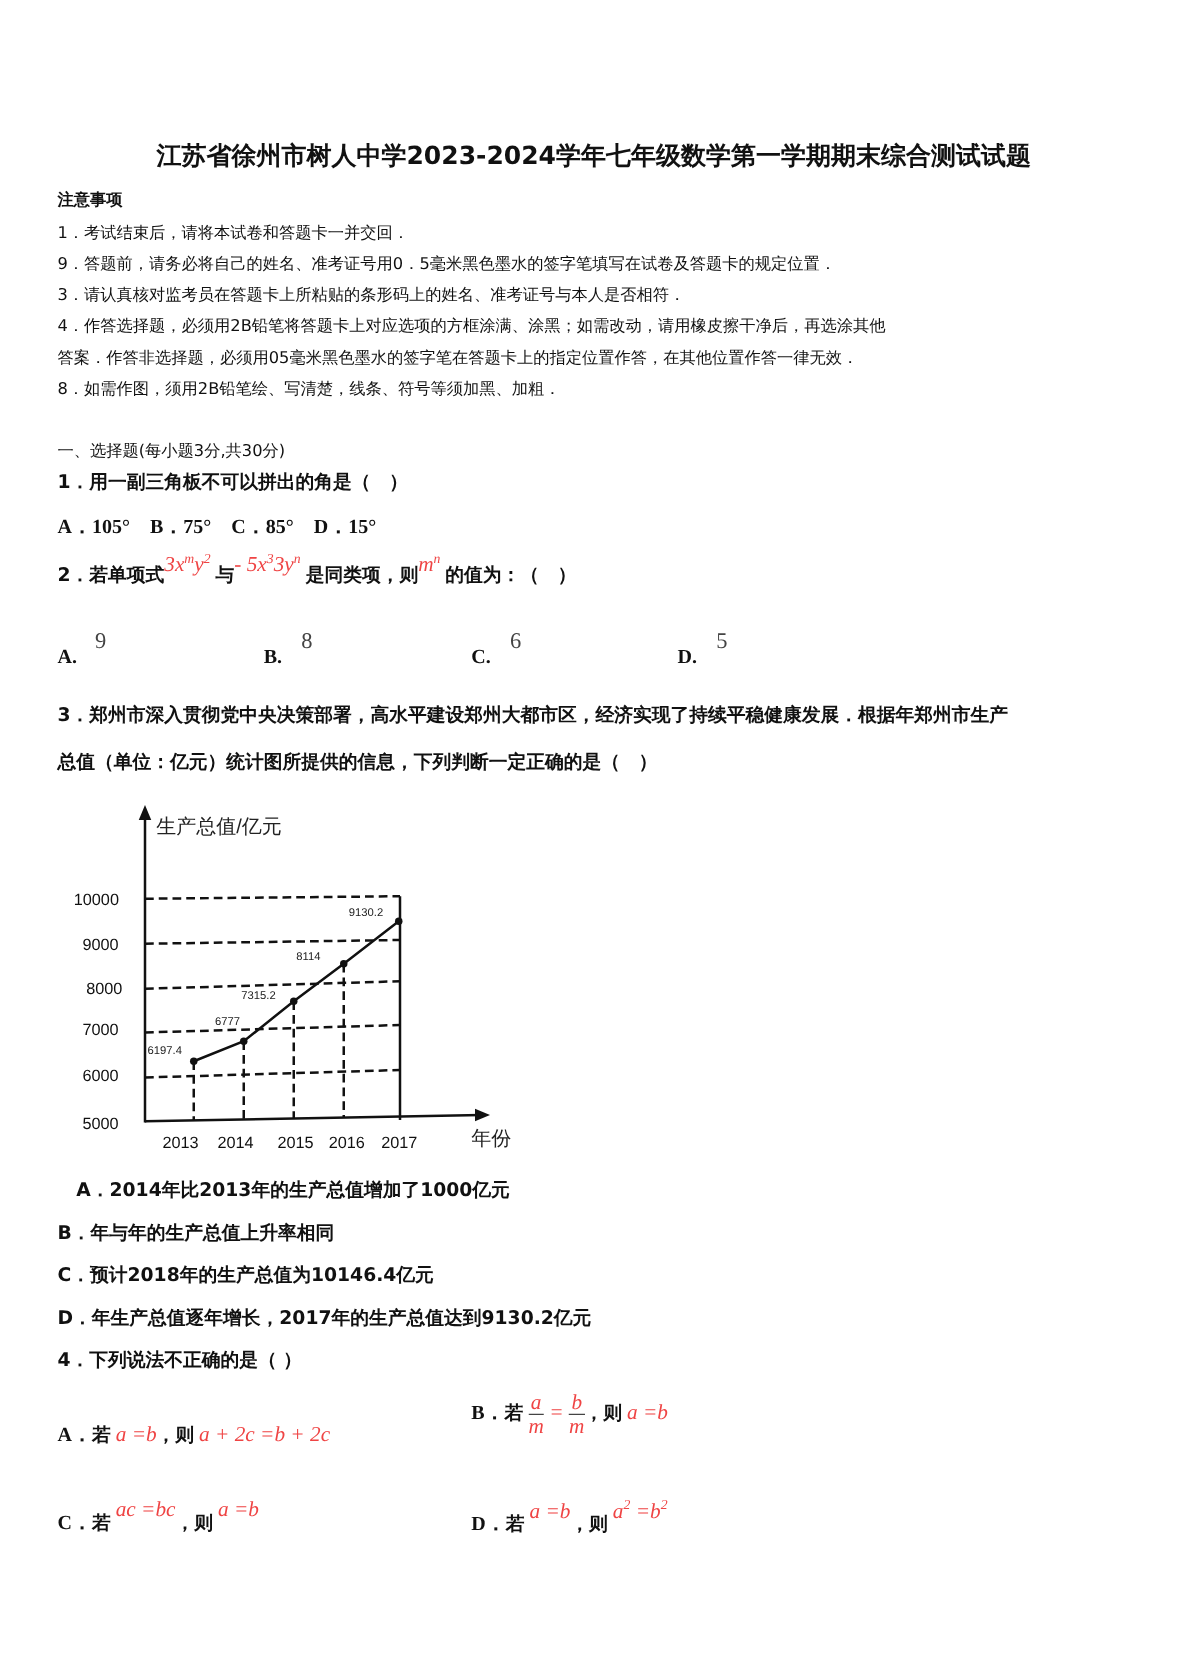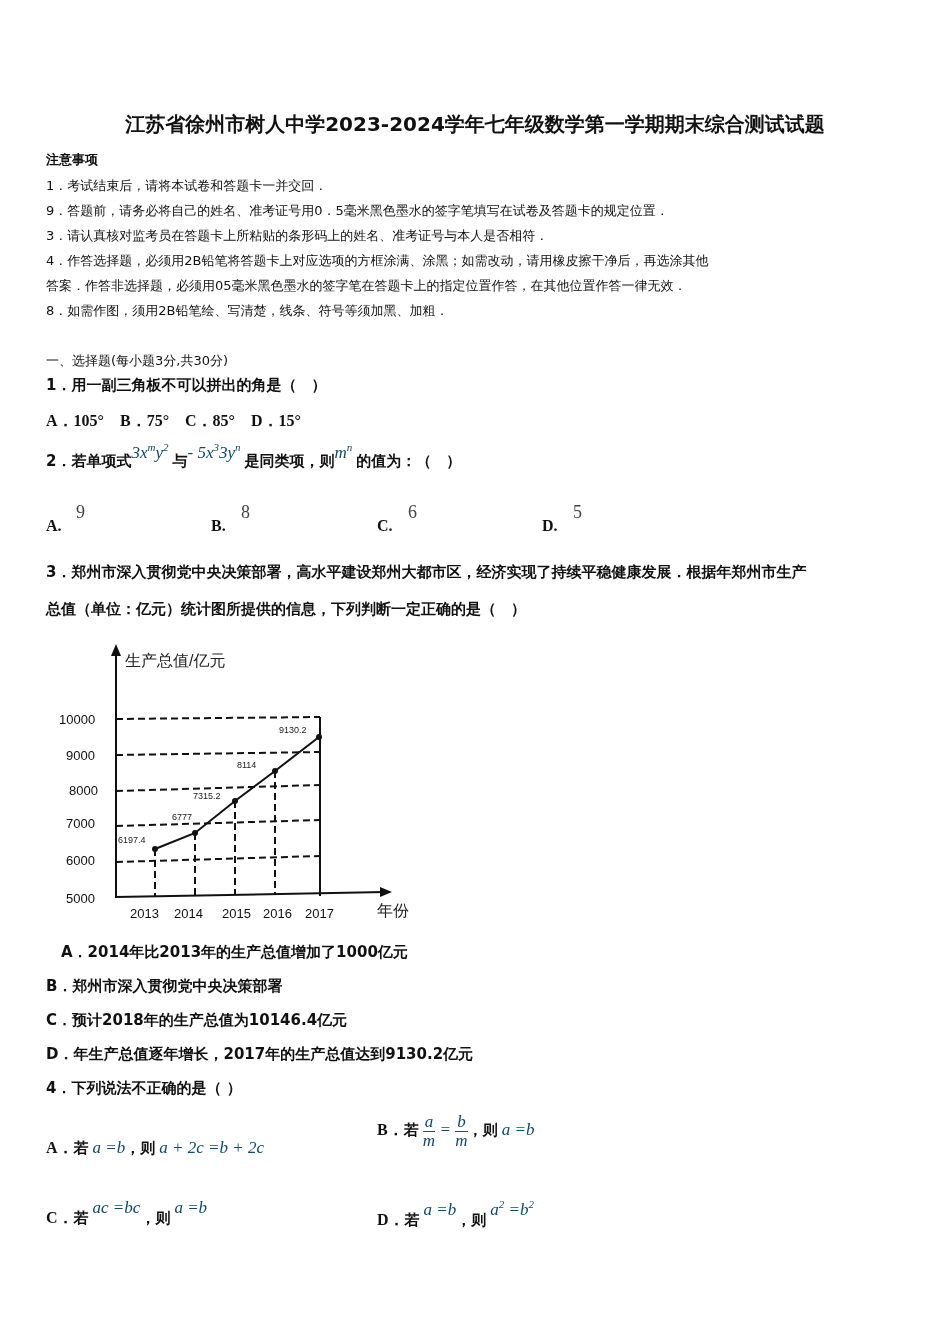--- a/index.html
+++ b/index.html
@@ -6,21 +6,21 @@
   body { width: 950px; height: 1344px; position: relative; overflow: hidden;
          font-family: "DejaVu Serif", "Liberation Serif", serif; color: #111; }
   .abs { position: absolute; white-space: nowrap; }
   .title { left: 0; width: 950px; top: 111px; text-align: center; font-family: "DejaVu Sans", sans-serif;
            font-weight: bold; font-size: 20px; letter-spacing: 0px; }
   .notice { font-family: "DejaVu Sans", sans-serif; font-size: 13px; left: 46px; }
   .bold { font-weight: bold; }
   .q { font-family: "DejaVu Sans", sans-serif; font-size: 15px; font-weight: bold; left: 46px; }
   .opt { font-family: "Liberation Serif", serif; font-size: 16px; font-weight: bold; }
   .opt .cn { font-family: "DejaVu Sans", sans-serif; font-size: 15px; }
-  .math { font-family: "Liberation Serif", serif; font-style: italic; font-weight: normal; color: #0c4a6e; font-size: 17px; }
+  .math { font-family: "Liberation Serif", serif; font-style: italic; font-weight: normal; color: #ef4444; font-size: 17px; }
   .mathn { font-family: "Liberation Serif", serif; font-weight: normal; color: #444; font-size: 18px; }
   sup { font-size: 11px; }
   .frac { display: inline-block; text-align: center; vertical-align: middle; }
   .frac span { display: block; line-height: 18px; }
   .frac .num { border-bottom: 1px solid #444; padding: 0 2px; }
   svg text { font-family: "Liberation Sans", sans-serif; }
 </style>
 </head>
 <body>
 
@@ -113,21 +113,21 @@
       <text x="172" y="278">2015</text>
       <text x="213" y="278">2016</text>
       <text x="255" y="278">2017</text>
     </g>
     <text x="75" y="26" font-size="16" fill="#222">生产总值/亿元</text>
     <text x="327" y="276" font-size="16" fill="#222">年份</text>
   </svg>
 </div>
 
 <div class="abs q" style="top:943px;margin-left:15px;">A．2014年比2013年的生产总值增加了1000亿元</div>
-<div class="abs q" style="top:977px;">B．郑州市深入贯彻党中央决策部署</div>
+<div class="abs q" style="top:977px;">B．年与年的生产总值上升率相同</div>
 <div class="abs q" style="top:1011px;">C．预计2018年的生产总值为10146.4亿元</div>
 <div class="abs q" style="top:1045px;">D．年生产总值逐年增长，2017年的生产总值达到9130.2亿元</div>
 
 <div class="abs q" style="top:1079px;">4．下列说法不正确的是（ ）</div>
 
 <div class="abs opt" style="left:46px; top:1138px;">
   <span>A．</span><span class="cn">若</span>
   <span class="math">a =b</span><span class="cn">，则</span>
   <span class="math">a + 2c =b + 2c</span>
 </div>

